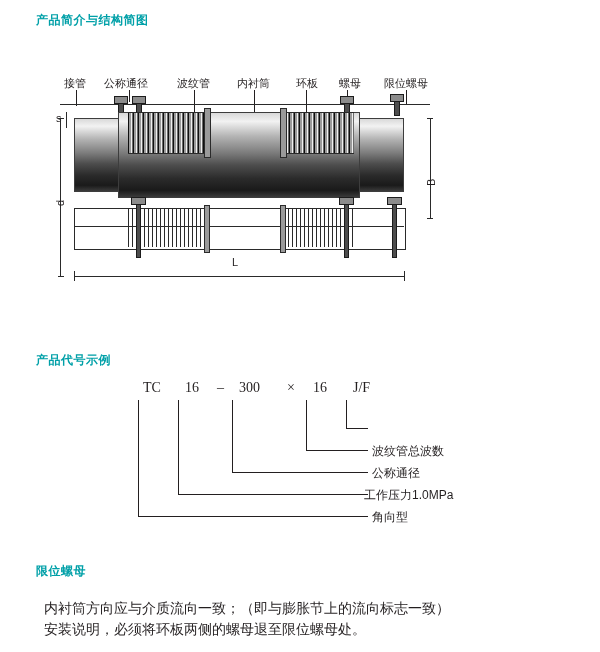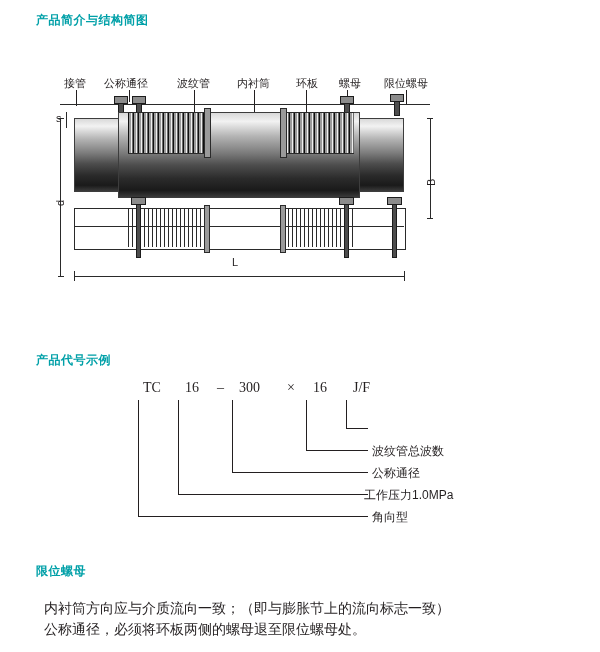--- a/index.html
+++ b/index.html
@@ -250,14 +250,14 @@
   <div class="code-desc" style="left:272px; top:63px;">波纹管总波数</div>
   <div class="code-desc" style="left:272px; top:85px;">公称通径</div>
   <div class="code-desc" style="left:264px; top:107px;">工作压力1.0MPa</div>
   <div class="code-desc" style="left:272px; top:129px;">角向型</div>
 </div>
 
 <div id="title-3" class="section-title">限位螺母</div>
 
 <div id="notes">
   <div>内衬筒方向应与介质流向一致；（即与膨胀节上的流向标志一致）</div>
-  <div>公称通径，必须将环板两侧的螺母退至限位螺母处。</div>
+  <div>安装说明，必须将环板两侧的螺母退至限位螺母处。</div>
 </div>
 
 </body></html>

